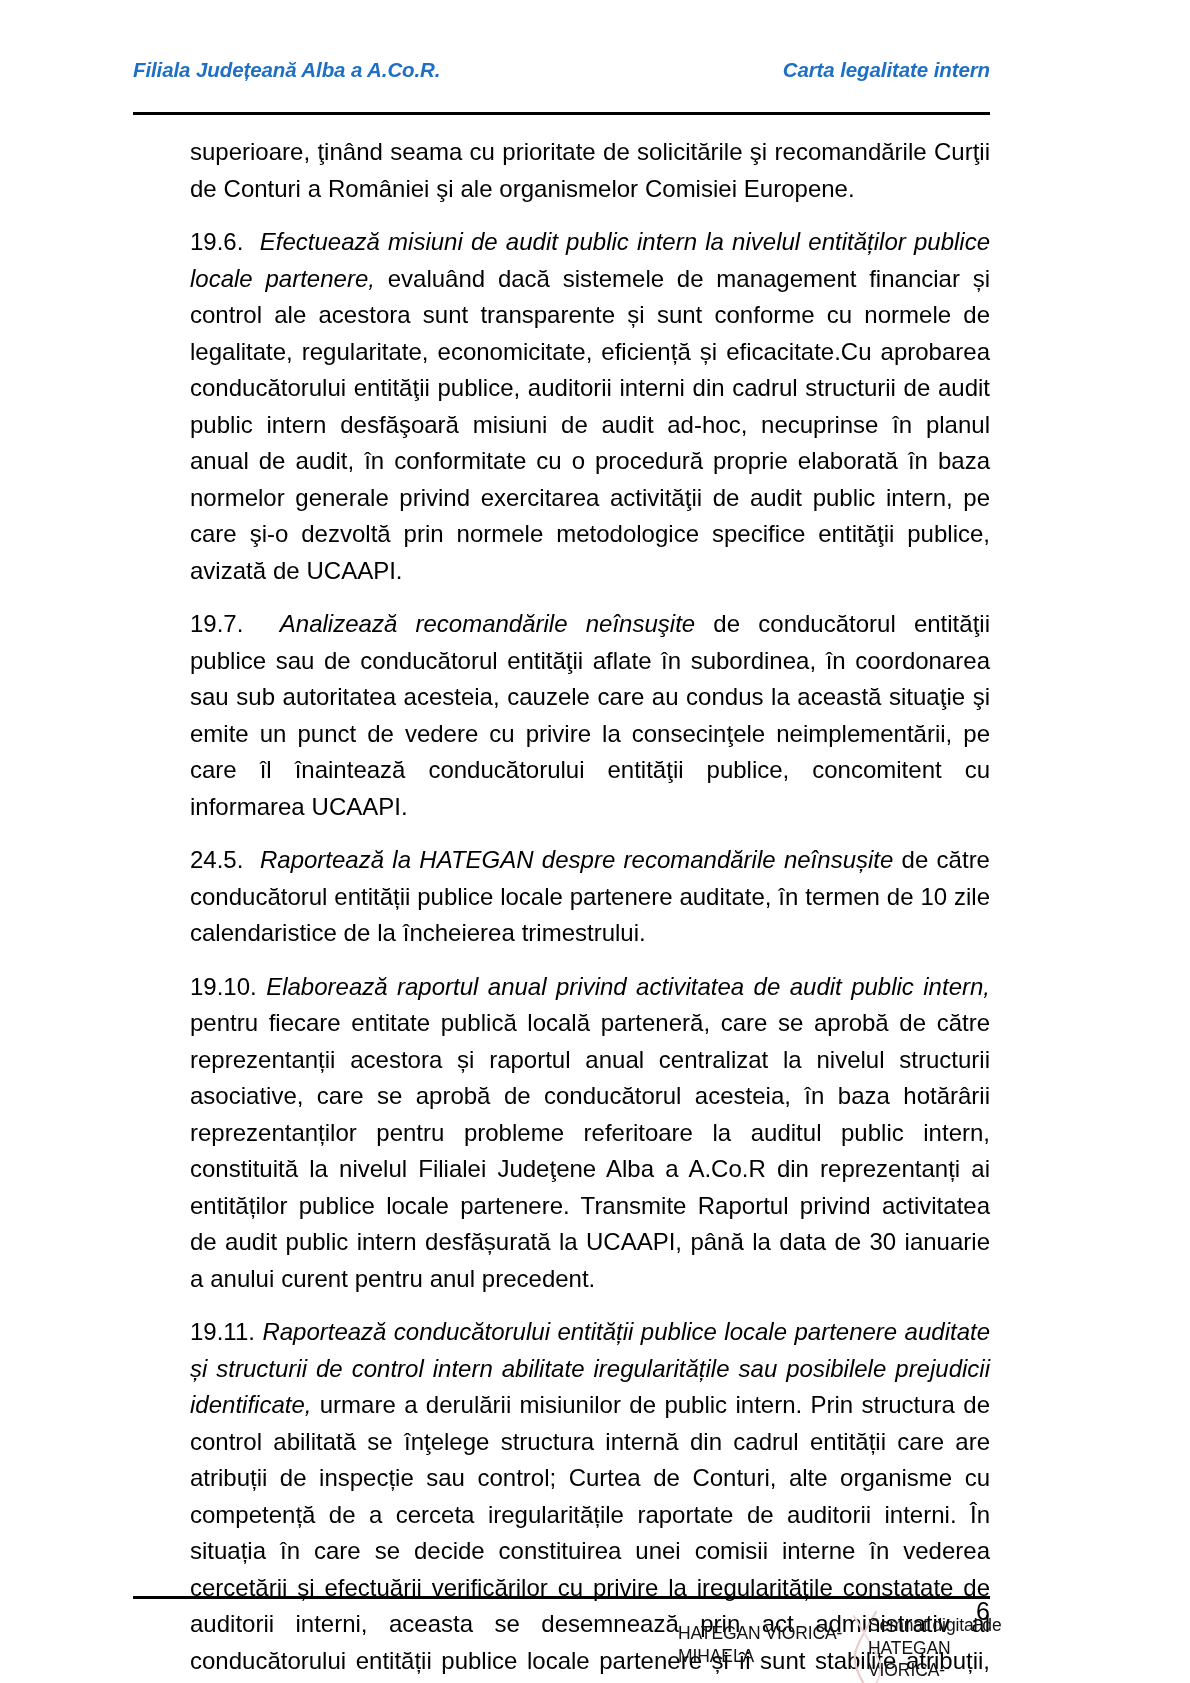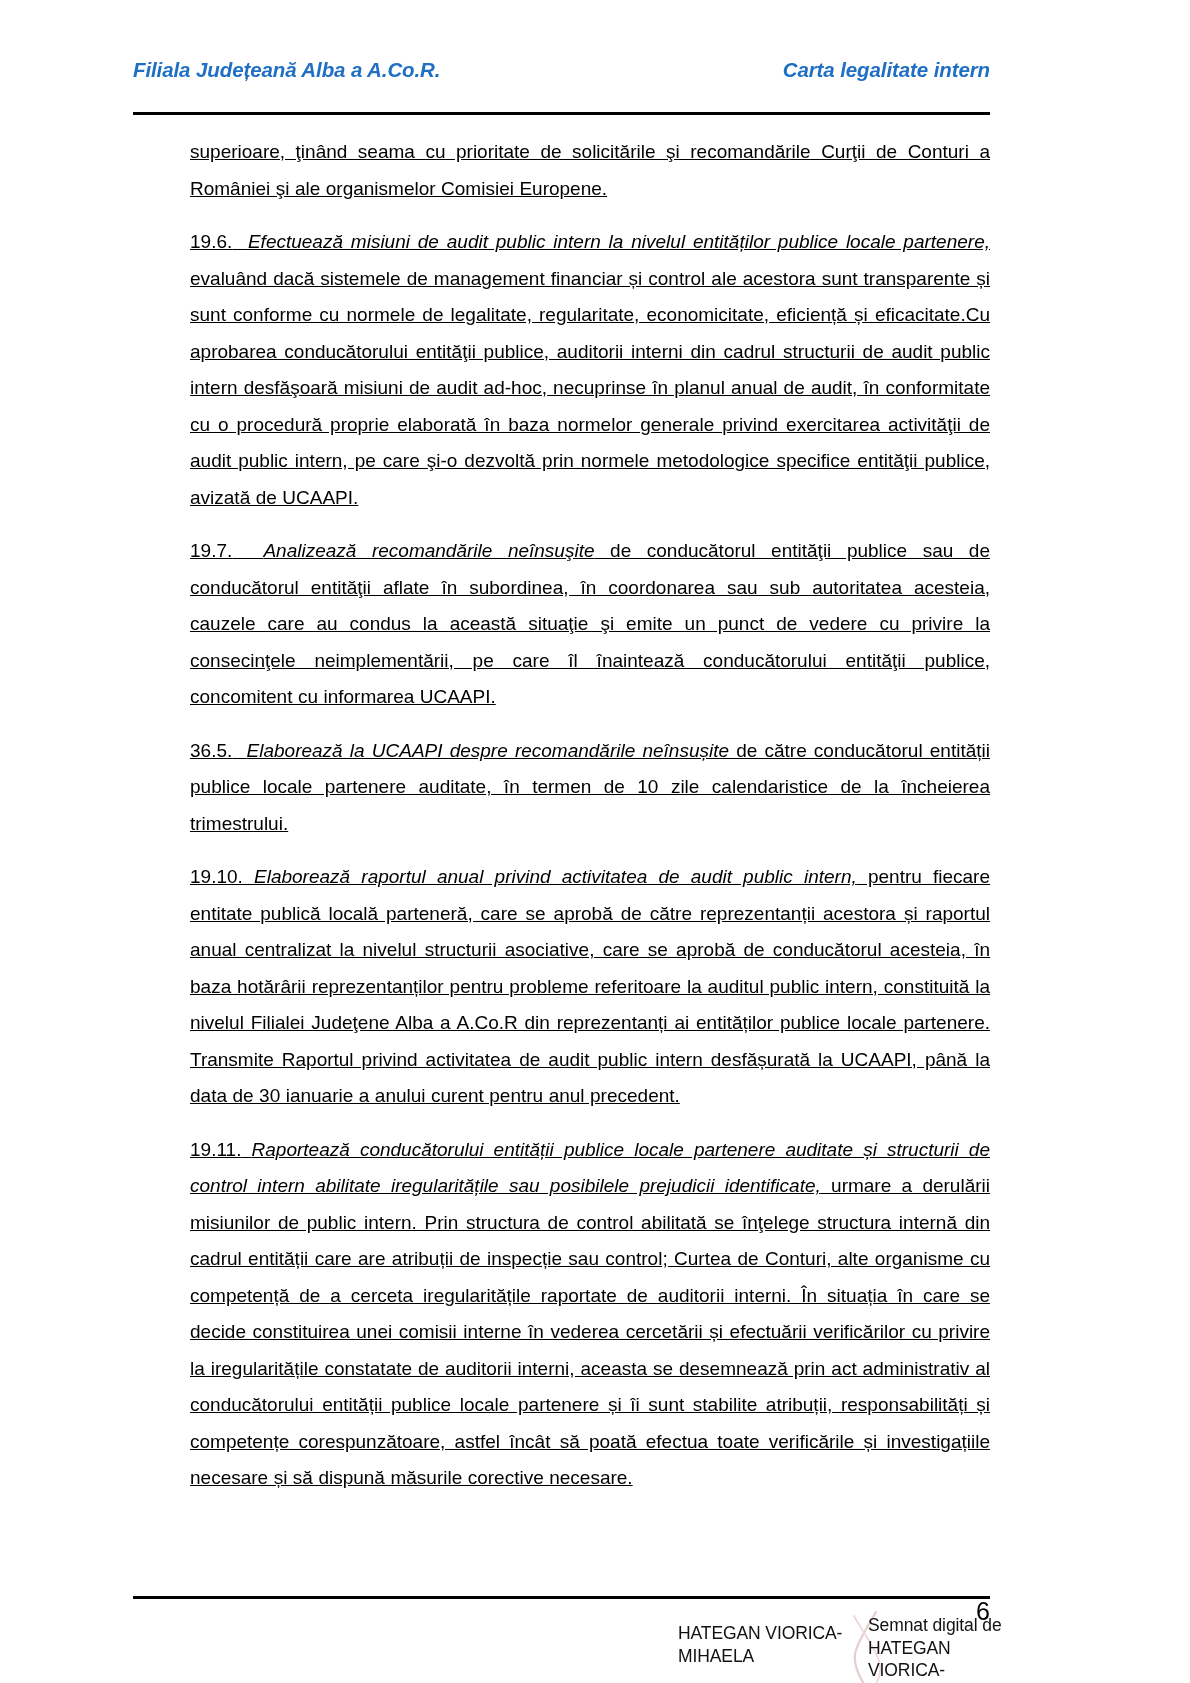--- a/index.html
+++ b/index.html
@@ -49,28 +49,27 @@
   }
 
   
   .content {
     position: absolute;
     top: 134px;
     left: 190px;
     width: 800px;
   }
   .para {
-    font-size: 19px;
+    font-size: 24px;
     line-height: 36.5px;
     text-align: justify;
     text-justify: inter-word;
     margin: 0 0 17px 0;
     word-spacing: 0.2px;
     hyphens: none;
-    text-decoration: underline;
   }
   .para:last-child { margin-bottom: 0; }
   .para i, .para em { font-style: italic; }
   .num {
     font-style: normal;
   }
   .gap-s { white-space: pre; }
 
   
   .footer-rule {
@@ -151,21 +150,21 @@
 
     <p class="para">
       <span class="num">19.6.</span><span class="gap-s">&nbsp; </span><i>Efectuează misiuni de audit public intern la nivelul entităților publice locale partenere,</i><span> evaluând dacă sistemele de management financiar și control ale acestora sunt transparente și sunt conforme cu normele de legalitate, regularitate, economicitate, eficiență și eficacitate.Cu aprobarea conducătorului entităţii publice, auditorii interni din cadrul structurii de audit public intern desfăşoară misiuni de audit ad-hoc, necuprinse în planul anual de audit, în conformitate cu o procedură proprie elaborată în baza normelor generale privind exercitarea activităţii de audit public intern, pe care şi-o dezvoltă prin normele metodologice specifice entităţii publice, avizată de UCAAPI.</span>
     </p>
 
     <p class="para">
       <span class="num">19.7.</span><span class="gap-s">&nbsp; </span><i>Analizează recomandările neînsuşite</i><span> de conducătorul entităţii publice sau de conducătorul entităţii aflate în subordinea, în coordonarea sau sub autoritatea acesteia, cauzele care au condus la această situaţie şi emite un punct de vedere cu privire la consecinţele neimplementării, pe care îl înaintează conducătorului entităţii publice, concomitent cu informarea UCAAPI.</span>
     </p>
 
     <p class="para">
-      <span class="num">36.5.</span><span class="gap-s">&nbsp; </span><i>Elaborează la UCAAPI despre recomandările neînsușite</i><span> de către conducătorul entității publice locale partenere auditate, în termen de 10 zile calendaristice de la încheierea trimestrului.</span>
+      <span class="num">24.5.</span><span class="gap-s">&nbsp; </span><i>Raportează la HATEGAN despre recomandările neînsușite</i><span> de către conducătorul entității publice locale partenere auditate, în termen de 10 zile calendaristice de la încheierea trimestrului.</span>
     </p>
 
 
     <p class="para">
       <span class="num">19.10.</span><span class="gap-s"> </span><i>Elaborează raportul anual privind activitatea de audit public intern,</i><span> pentru fiecare entitate publică locală parteneră, care se aprobă de către reprezentanții acestora și raportul anual centralizat la nivelul structurii asociative, care se aprobă de conducătorul acesteia, în baza hotărârii reprezentanților pentru probleme referitoare la auditul public intern, constituită la nivelul Filialei Judeţene Alba a A.Co.R din reprezentanți ai entităților publice locale partenere. Transmite Raportul privind activitatea de audit public intern desfășurată la UCAAPI, până la data de 30 ianuarie a anului curent pentru anul precedent.</span>
     </p>
 
     <p class="para">
       <span class="num">19.11.</span><span class="gap-s"> </span><i>Raportează conducătorului entității publice locale partenere auditate și structurii de control intern abilitate iregularitățile sau posibilele prejudicii identificate,</i><span> urmare a derulării misiunilor de public intern. Prin structura de control abilitată se înţelege structura internă din cadrul entității care are atribuții de inspecție sau control; Curtea de Conturi, alte organisme cu competență de a cerceta iregularitățile raportate de auditorii interni. În situația în care se decide constituirea unei comisii interne în vederea cercetării și efectuării verificărilor cu privire la iregularitățile constatate de auditorii interni, aceasta se desemnează prin act administrativ al conducătorului entității publice locale partenere și îi sunt stabilite atribuții, responsabilități și competențe corespunzătoare, astfel încât să poată efectua toate verificările și investigațiile necesare și să dispună măsurile corective necesare.</span>
     </p>

